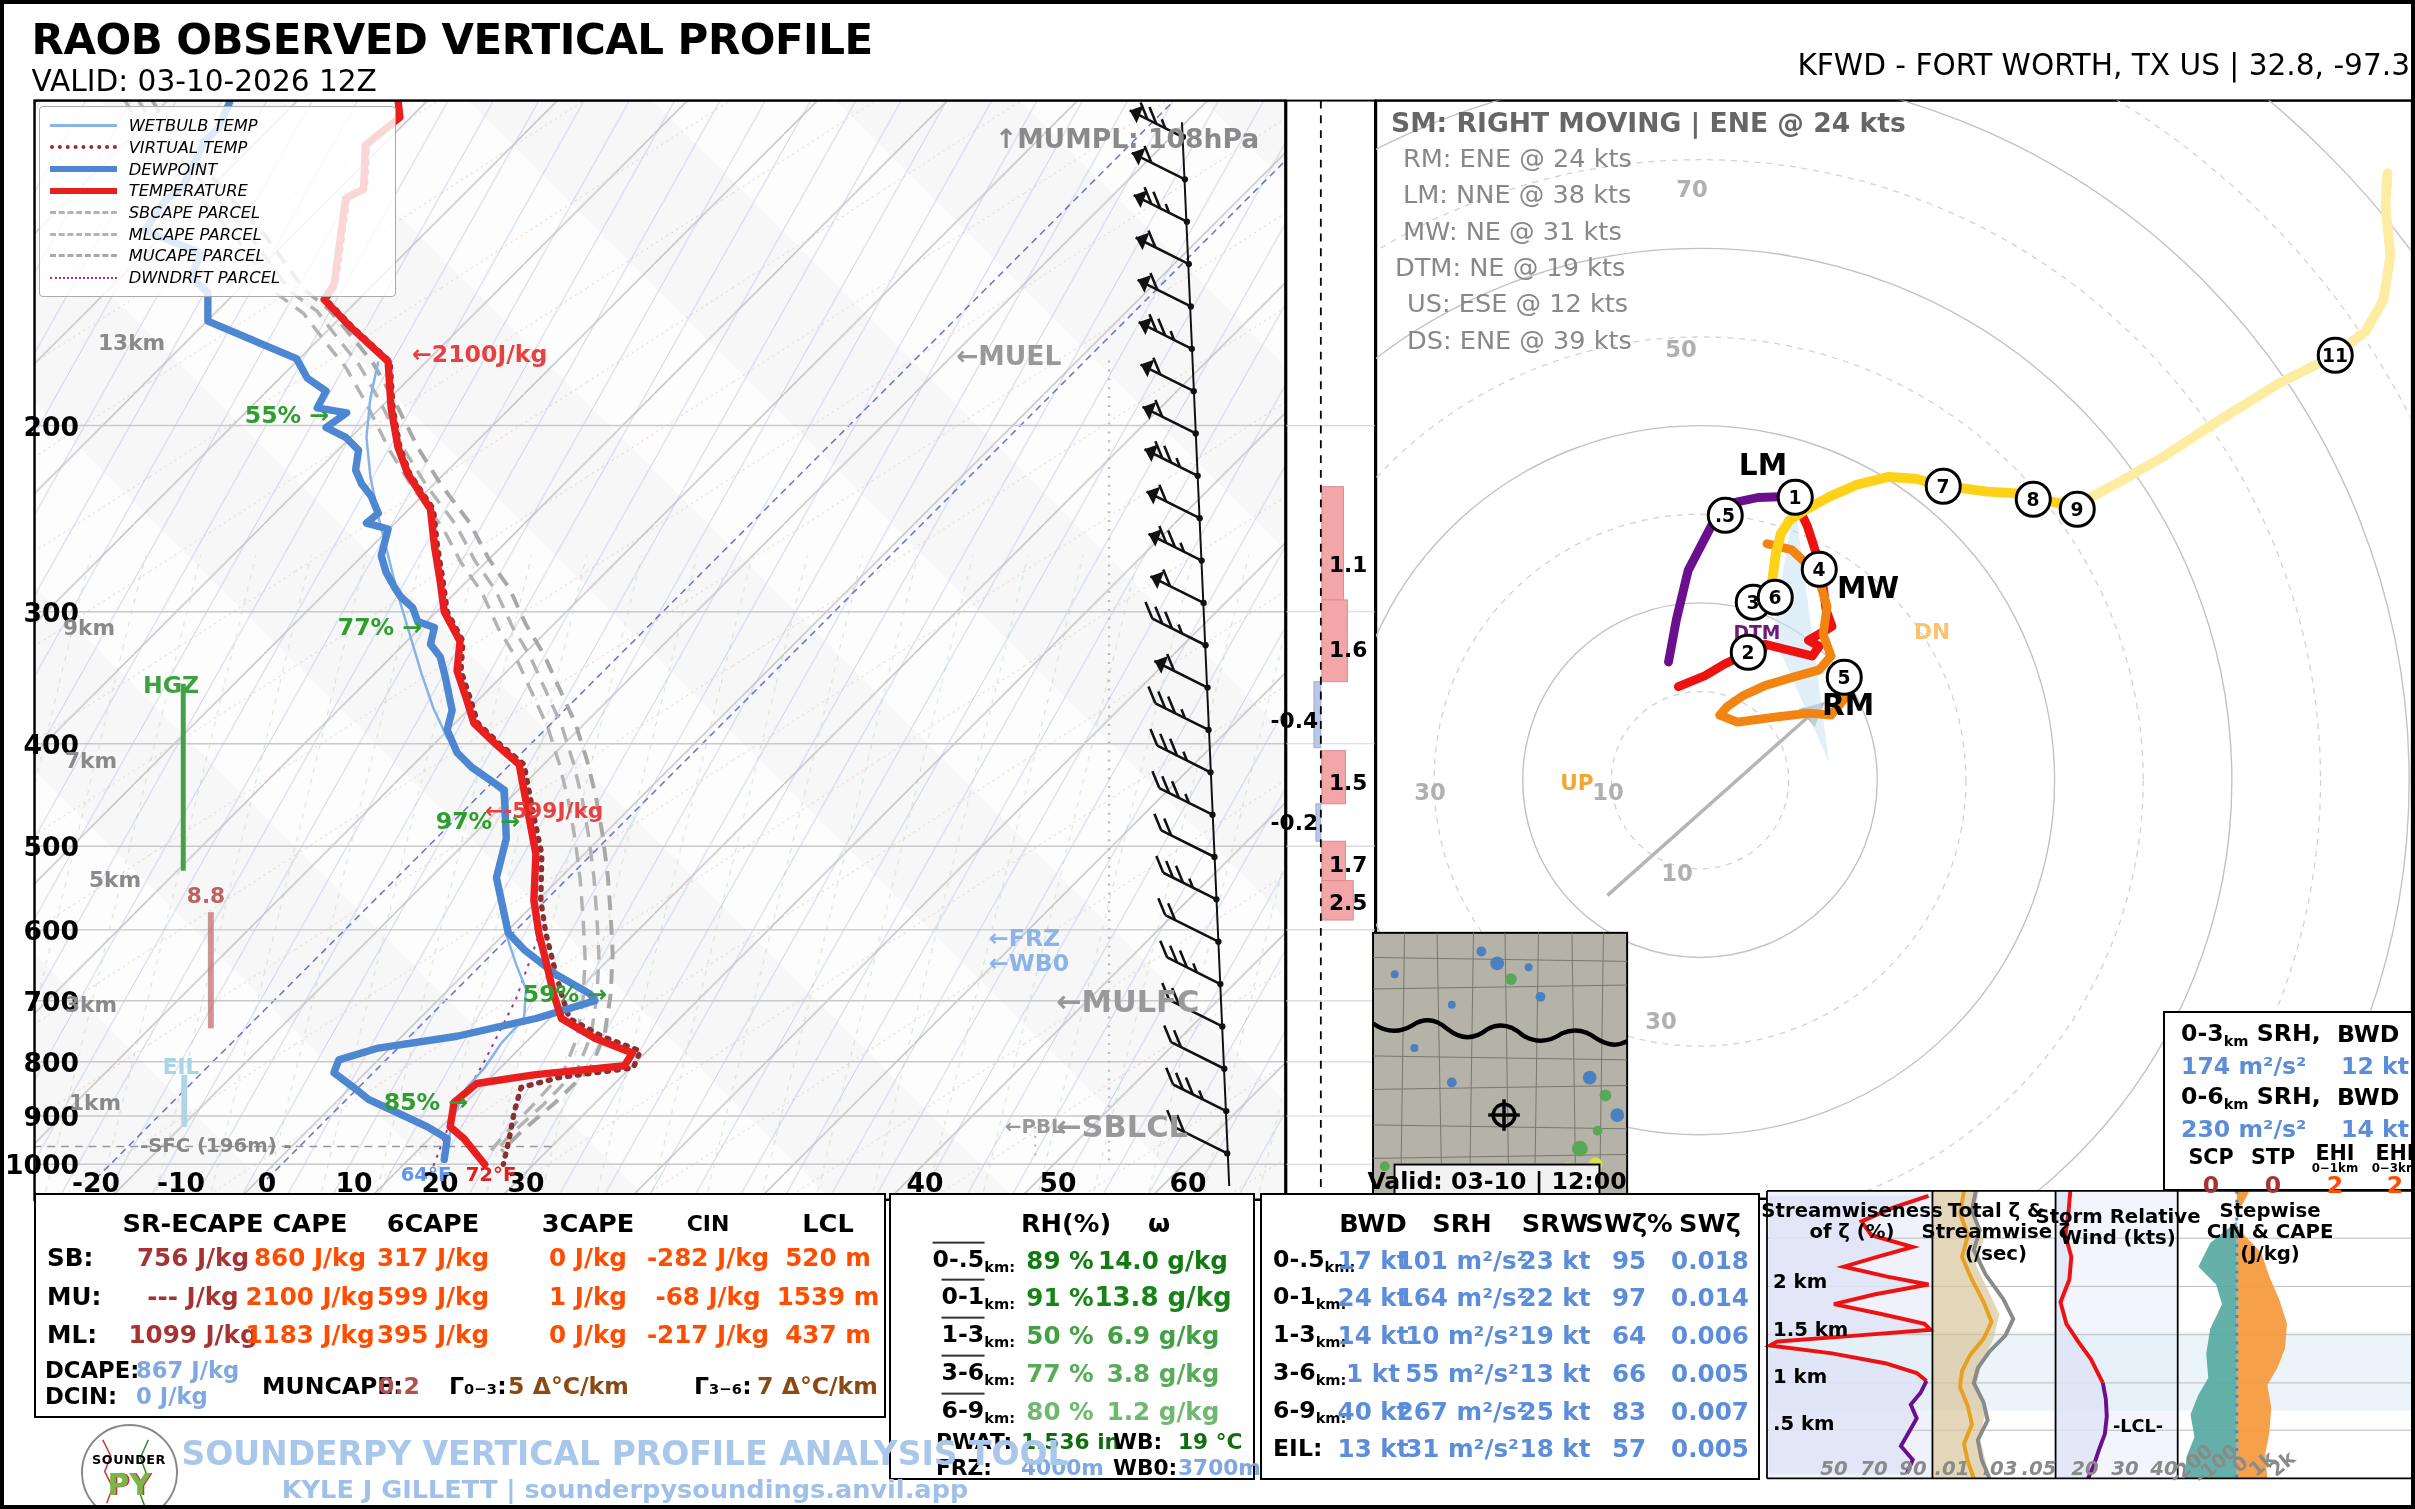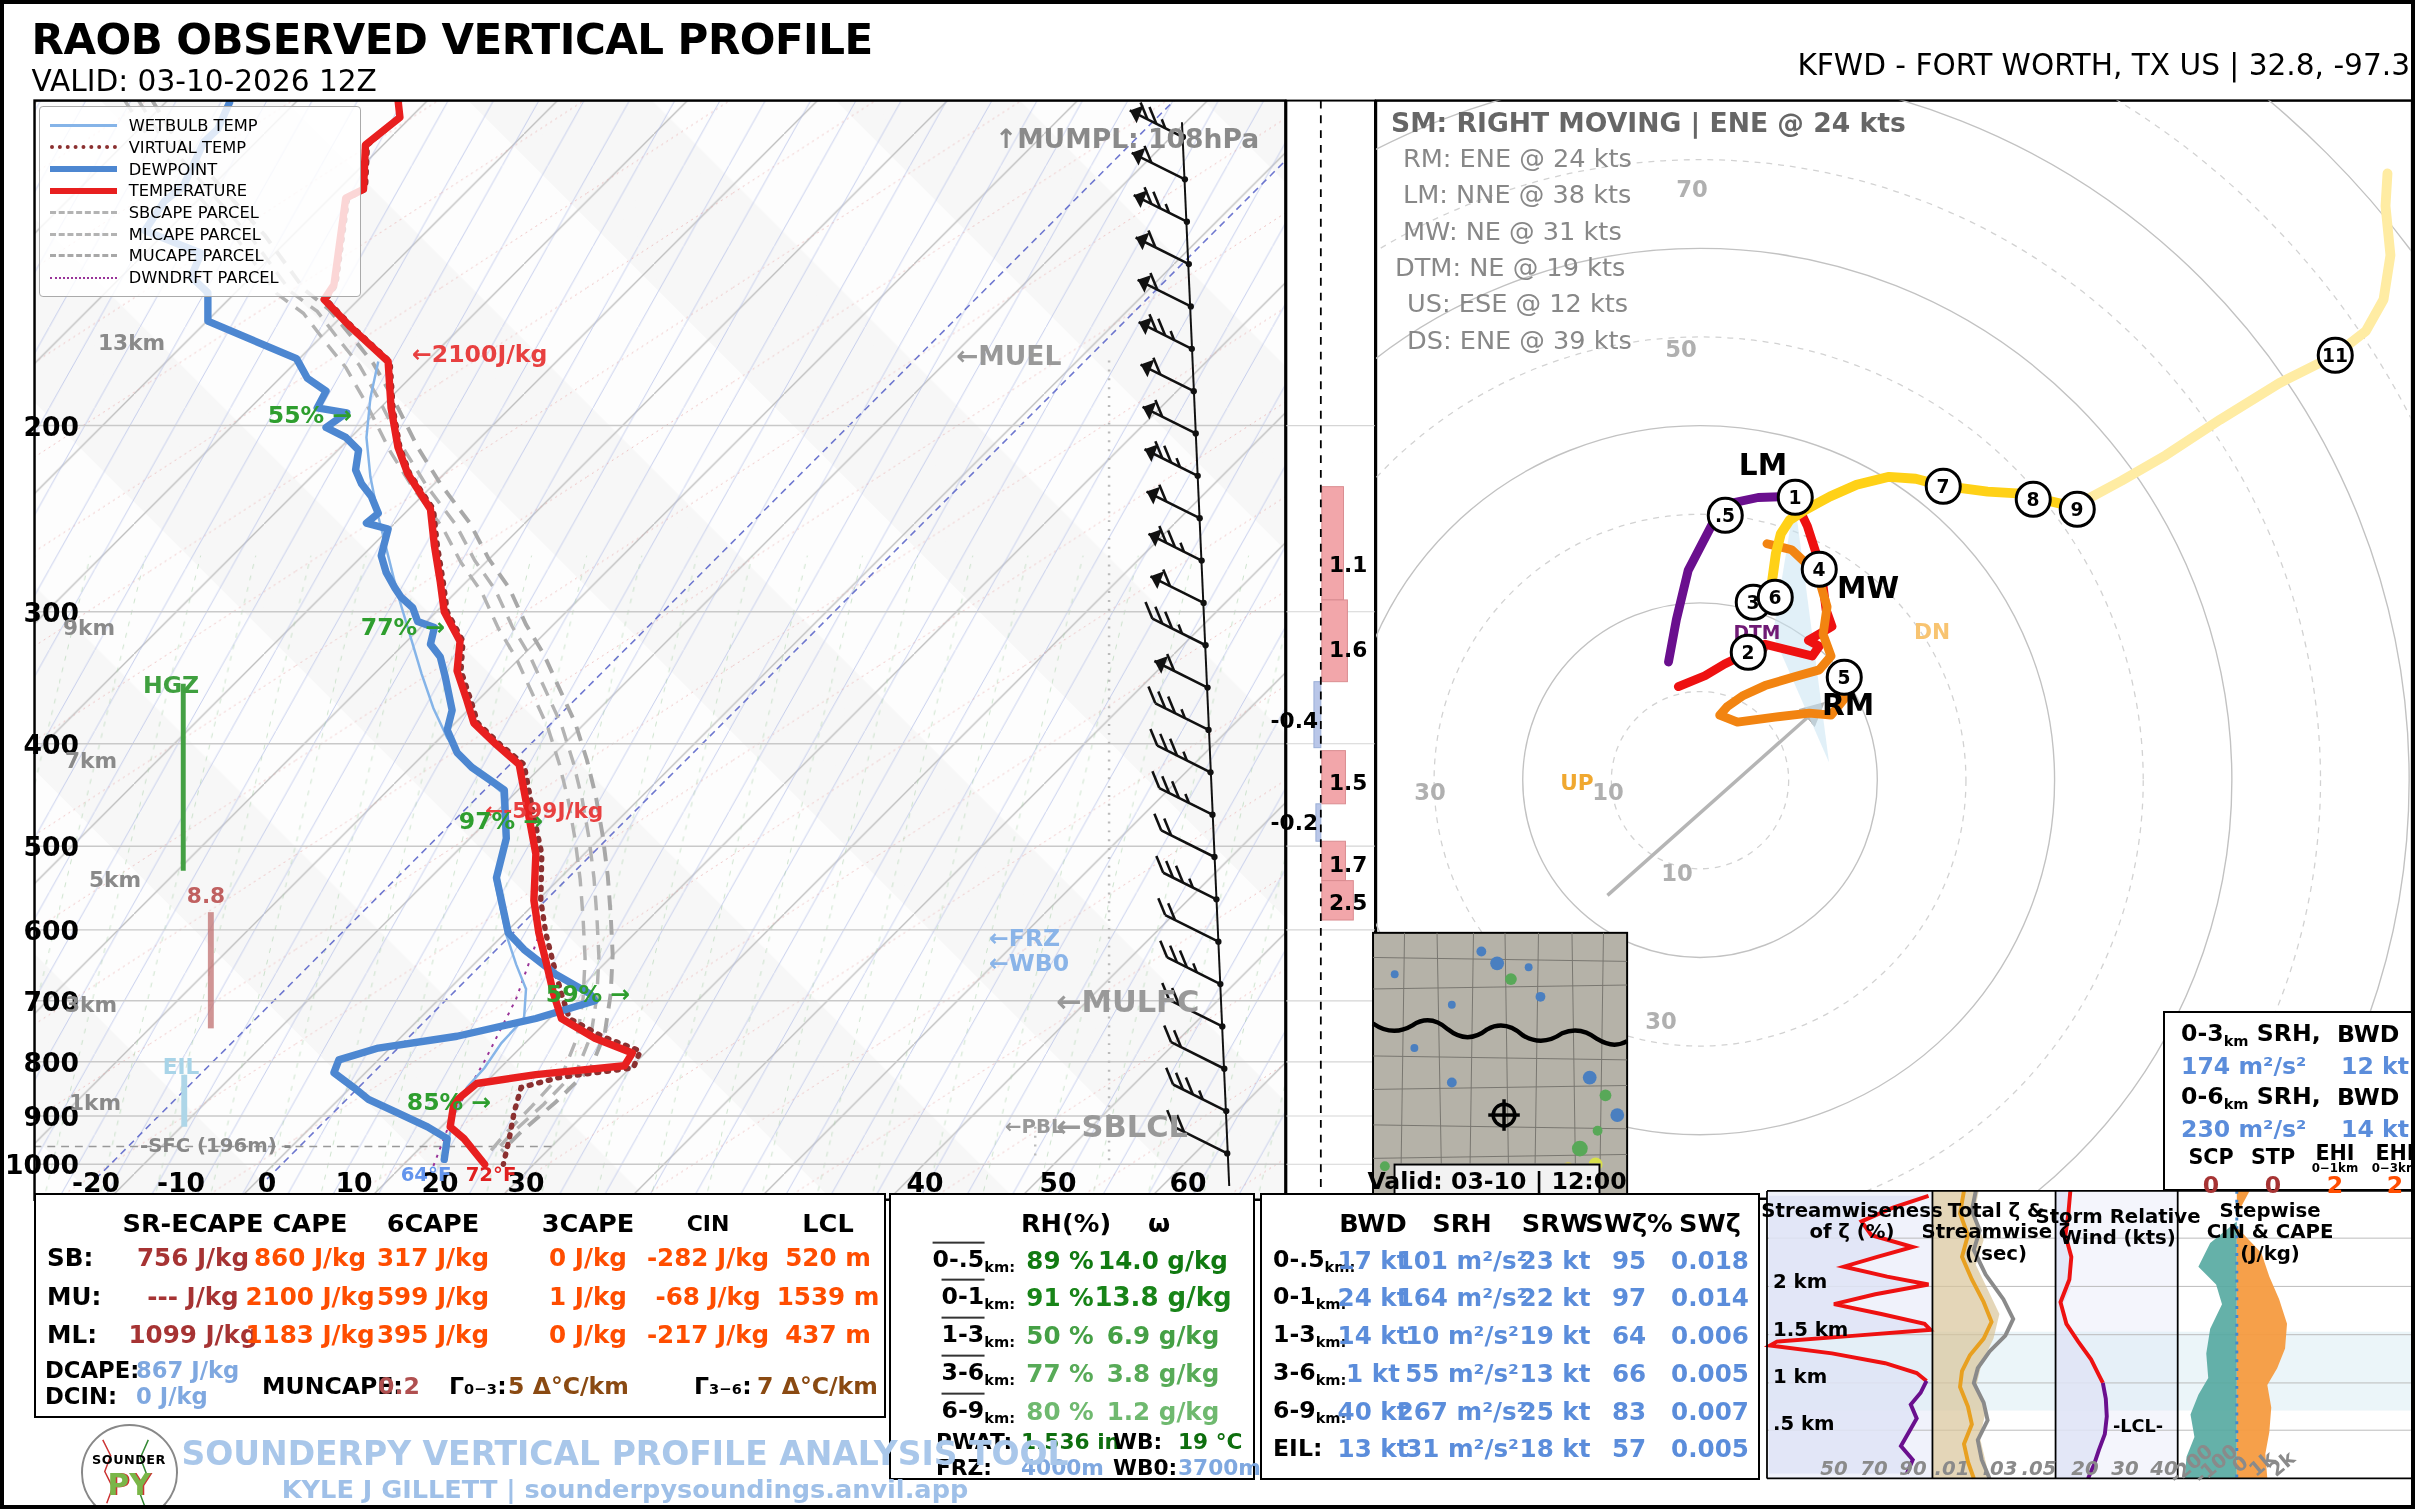--- a/index.html
+++ b/index.html
@@ -4,30 +4,30 @@
 <style>
   html,body{margin:0;padding:0;background:#222;}
   .page{position:relative;width:2415px;height:1509px;background:#fff;border:4.9px solid #000;box-sizing:border-box;
         font-family:"DejaVu Sans","Liberation Sans",sans-serif;overflow:hidden;color:#000;}
   svg{position:absolute;left:0;top:0;}
   .c{position:absolute;transform:translate(-50%,-50%);white-space:nowrap;}
   .l{position:absolute;transform:translate(0,-50%);white-space:nowrap;}
   .r{position:absolute;transform:translate(-100%,-50%);white-space:nowrap;}
   .b{font-weight:bold;}
   .gy{color:#8a8a8a;} .or{color:#ff4d00;} .dr{color:#a63333;} .bl{color:#5b8ddb;} .lb{color:#7fa8e0;}
-  .br{color:#8a4a12;} .grn{color:#2e9e2e;margin-left:23px;} .dg{color:#0e6e0e;}
+  .br{color:#8a4a12;} .grn{color:#2e9e2e;} .dg{color:#0e6e0e;}
   .g0{color:#117a11}.g1{color:#188418}.g2{color:#45a045}.g3{color:#58ab58}.g4{color:#6fb96f}
   .box{position:absolute;border:2px solid #000;background:#fff;box-sizing:border-box;}
   sub{font-size:62%;}
   .ov{border-top:2.5px solid #333;padding-top:1px;}
   .mk{position:absolute;width:30.5px;height:30.5px;border:3px solid #000;border-radius:50%;background:#fff;
       transform:translate(-50%,-50%);display:flex;align-items:center;justify-content:center;
       font-size:18.7px;font-weight:bold;z-index:6;}
-  .legend{position:absolute;left:35px;top:102px;width:322px;background:rgba(255,255,255,.82);
-          border:1.5px solid #aaa;border-radius:3.9px;padding:7.9px 9.9px;z-index:5;box-sizing:border-box;}
+  .legend{position:absolute;left:35px;top:102px;width:357px;background:rgba(255,255,255,.82);
+          border:1.5px solid #aaa;border-radius:3.9px;padding:7.9px 9.9px;z-index:5;box-sizing:border-box;font-style:italic;}
   .li{display:flex;align-items:center;height:21.7px;font-size:16.3px;font-weight:500;}
   .sw{width:67px;margin-right:11.8px;flex:none;}
 </style>
 </head>
 <body>
 
 <div class="page">
 
 <svg width="2415" height="1509" viewBox="0 0 2452 1532">
 <defs>

